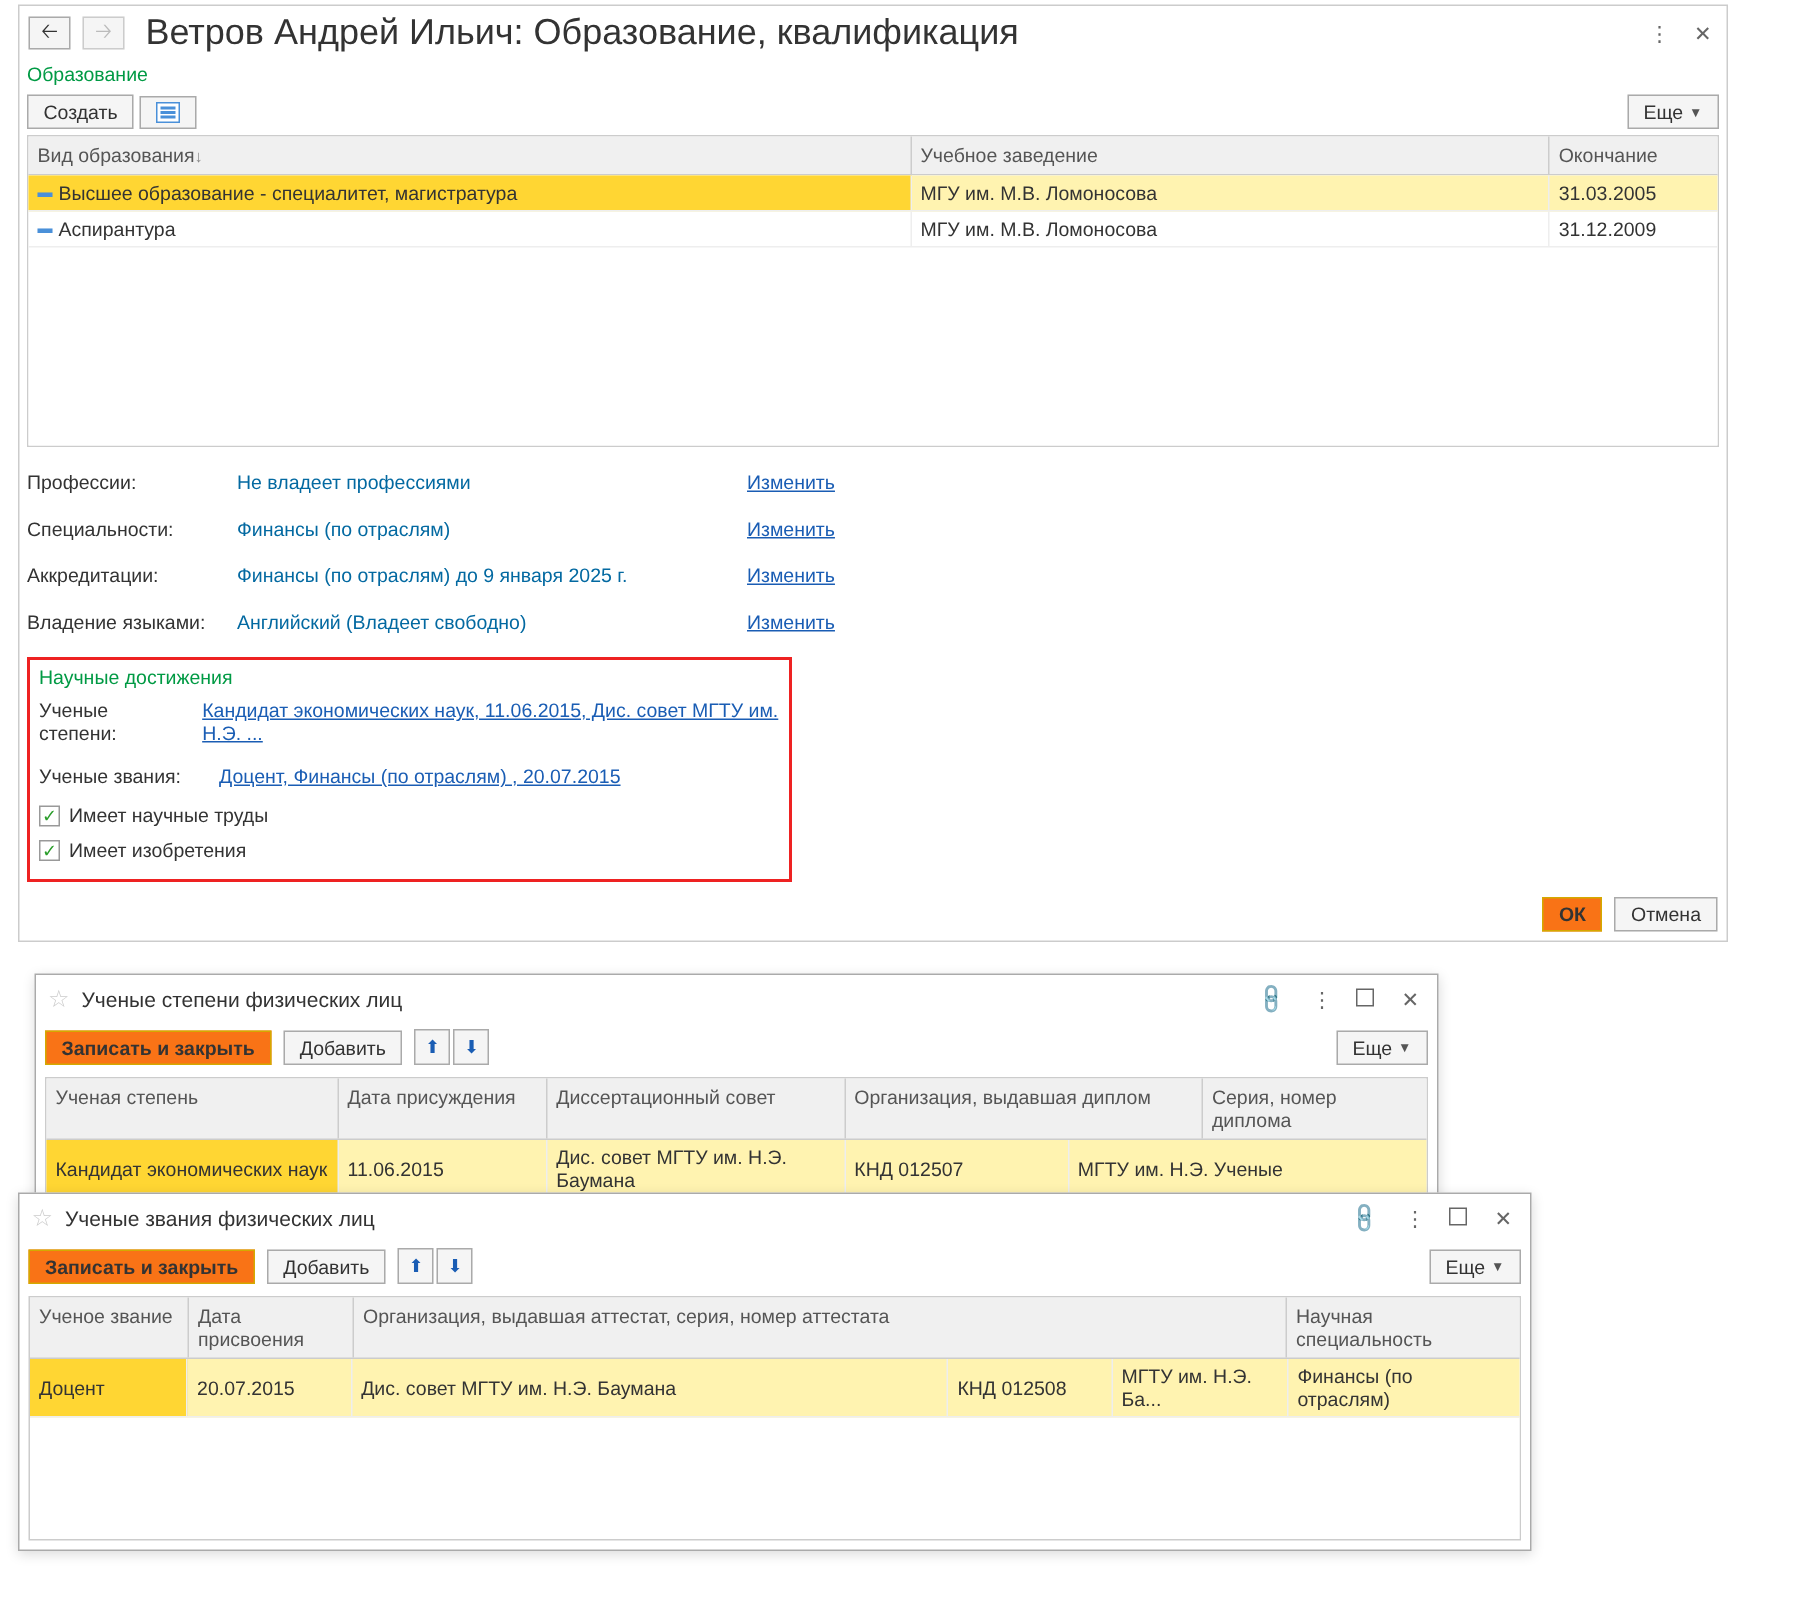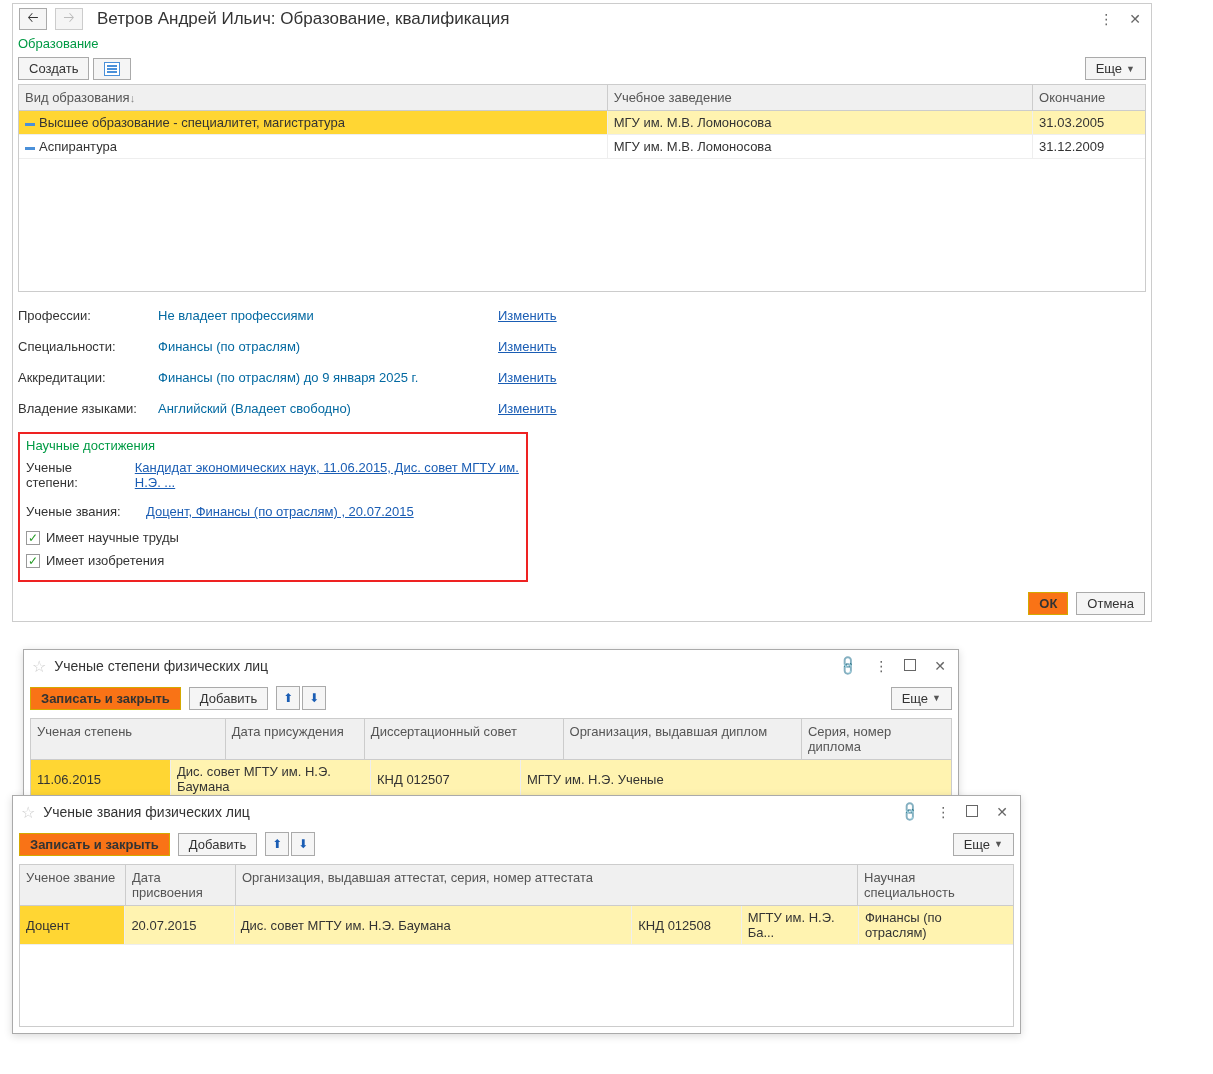--- a/index.html
+++ b/index.html
@@ -1,21 +1,21 @@
 <!DOCTYPE html>
 <html><head>
 <meta charset="utf-8">
 <style>
 * { box-sizing: border-box; font-family: Arial, sans-serif; }
 body { margin: 0; background: #fff; font-size: 13px; color: #333; position: relative; width: 1213px; height: 1074px; }
 .main-window { position: absolute; left: 12px; top: 3px; width: 1140px; border: 1px solid #ccc; background: #fff; padding-bottom: 4px; }
 .titlebar { display: flex; align-items: center; padding: 4px 6px; gap: 8px; }
 .nav-btn { width: 28px; height: 22px; border: 1px solid #aaa; background: #f5f5f5; display: inline-flex; align-items: center; justify-content: center; font-size: 14px; cursor: pointer; }
 .nav-btn.disabled { color: #bbb; border-color: #ccc; }
-.window-title { font-size: 17px; font-weight: normal; color: #333; margin-left: 6px; }
+.window-title { font-size: 24px; font-weight: normal; color: #333; margin-left: 6px; }
 .title-controls { margin-left: auto; display: flex; gap: 10px; align-items: center; color: #666; }
 .icon-btn { cursor: pointer; padding: 2px 4px; font-size: 14px; }
 .section-title { color: #009a44; font-size: 13px; padding: 2px 5px; }
 .toolbar { display: flex; align-items: center; padding: 4px 5px; gap: 4px; }
 .btn { border: 1px solid #aaa; background: #f5f5f5; padding: 3px 10px; font-size: 13px; cursor: pointer; display: inline-flex; align-items: center; gap: 4px; }
 .btn-yellow { background: #f97316; border-color: #d4a900; font-weight: bold; }
 .btn-more { margin-left: auto; }
 .dropdown-arrow { font-size: 9px; color: #555; }
 .grid { border: 1px solid #ccc; margin: 0 5px; }
 .grid-header { display: flex; background: #f0f0f0; border-bottom: 1px solid #ccc; }
@@ -202,20 +202,21 @@
   <div class="sub-grid grid">
     <div class="grid-header">
       <div class="grid-header-cell col-a">Ученая степень</div>
       <div class="grid-header-cell col-b">Дата присуждения</div>
       <div class="grid-header-cell col-c">Диссертационный совет</div>
       <div class="grid-header-cell col-e">Организация, выдавшая диплом</div>
       <div class="grid-header-cell col-d">Серия, номер диплома</div>
     </div>
     <div class="grid-body">
       <div class="grid-row selected highlight">
+        <div class="grid-cell col-a">Кандидат экономических наук</div>
         <div class="grid-cell col-b">11.06.2015</div>
         <div class="grid-cell col-c">Дис. совет МГТУ им. Н.Э. Баумана</div>
         <div class="grid-cell col-d">КНД 012507</div>
         <div class="grid-cell col-e">МГТУ им. Н.Э. Ученые</div>
       </div>
     </div>
   </div>
 </div>
 
 <div class="sub-window sub-win-2">

